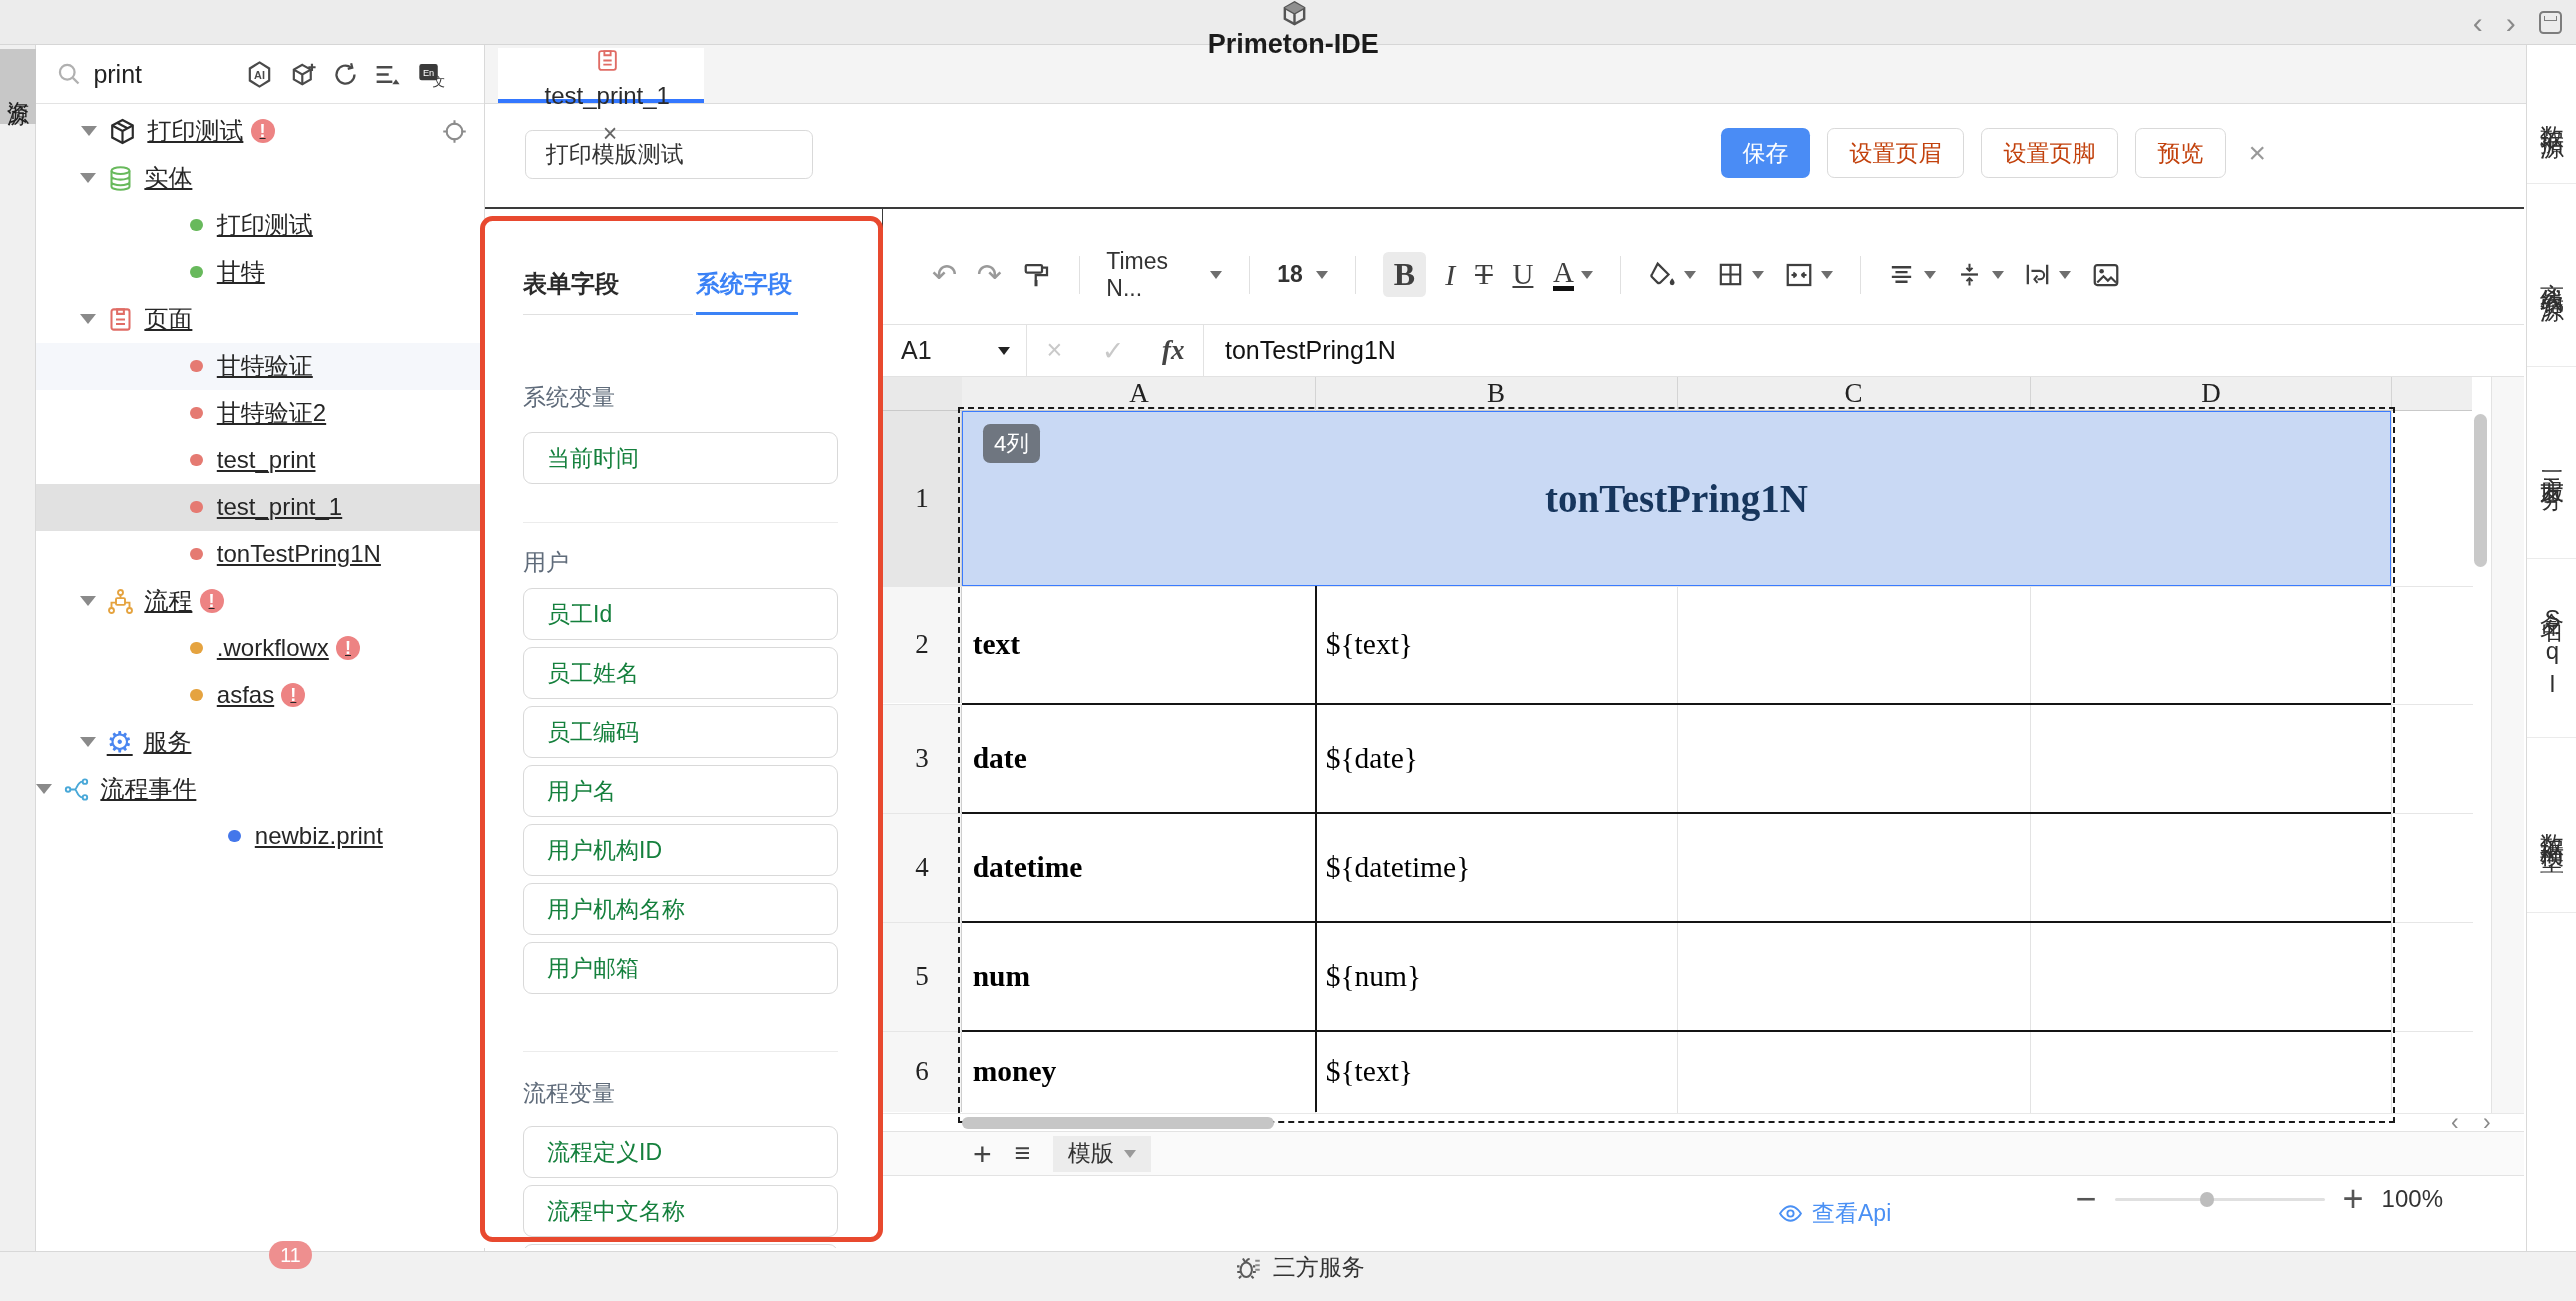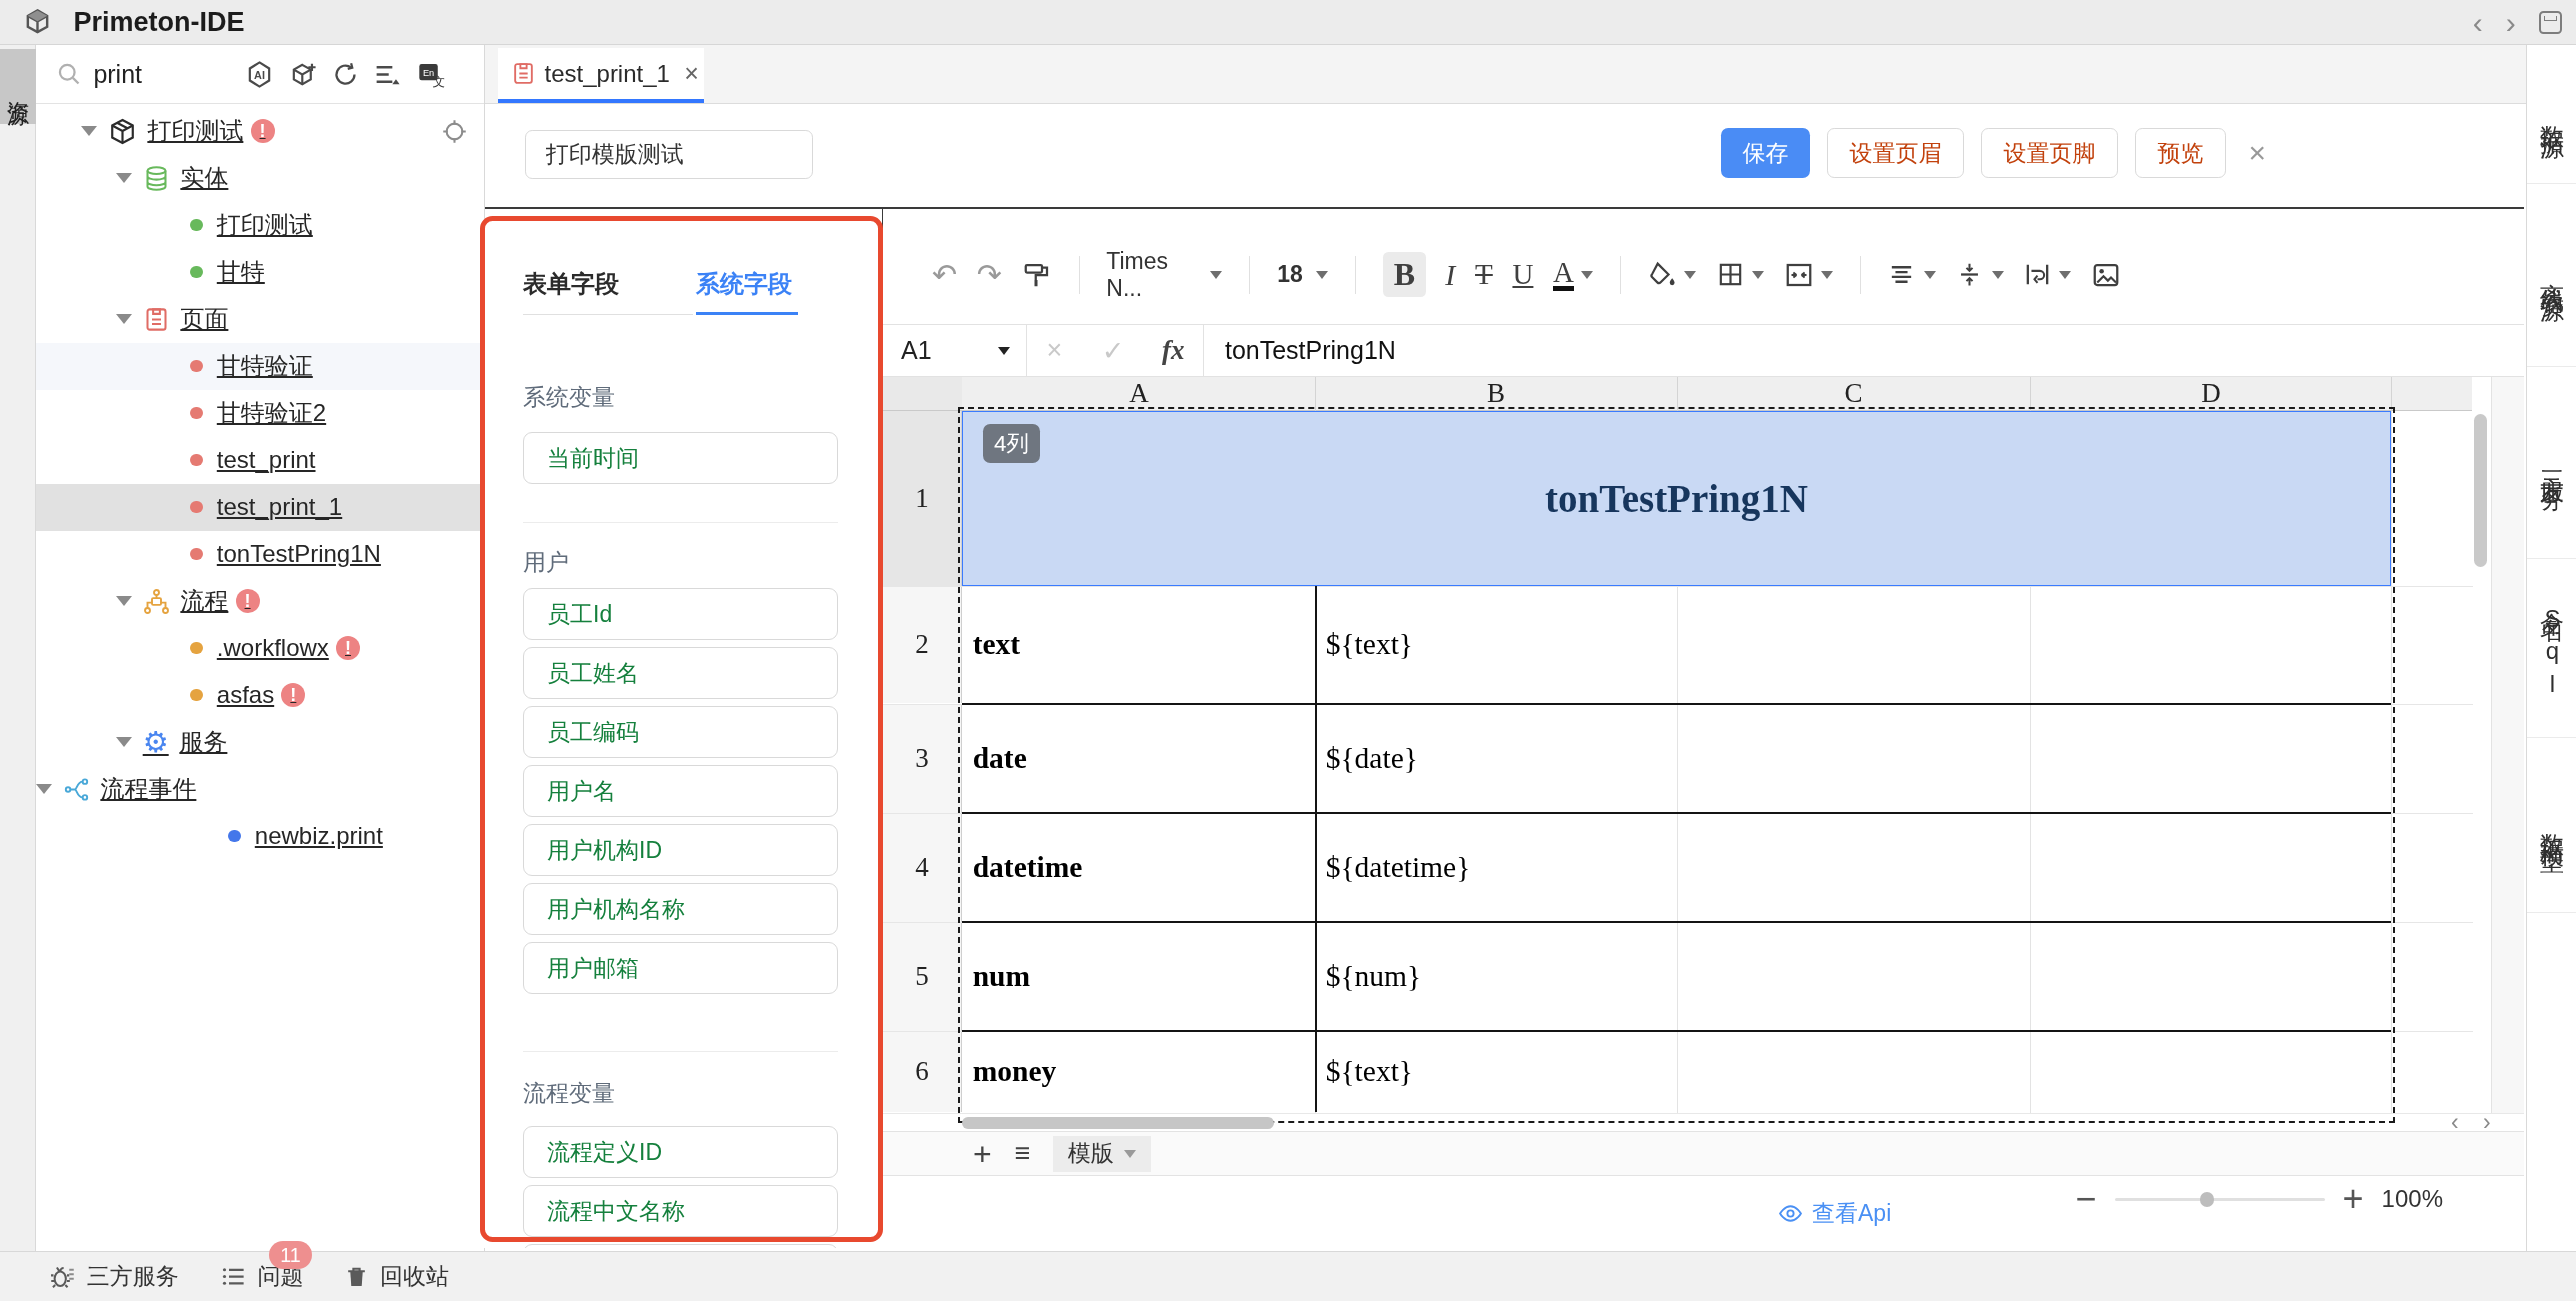--- a/index.html
+++ b/index.html
@@ -1,18 +1,18 @@
 <!DOCTYPE html>
 <html style="font-size:14.3px"><head>
 <meta charset="utf-8">
 <style>
   * { box-sizing: border-box; margin: 0; padding: 0; }
   html,body { width: 2576px; height: 1301px; }
   body { font-family: "Liberation Sans", sans-serif; color:#262626; background:#fff; position:relative; overflow:hidden; }
-  .abs { position:absolute; }
+  .abs { position:absolute;flex-direction:column; }
 
   
   #titlebar { left:0; top:0; width:2576px; height:45px; background:#ececec; border-bottom:0.9px solid #d6d6d6; display:flex; align-items:center; z-index:30;}
   #app-title { font-size:27px; font-weight:700; color:#1c1c1c; margin-left:10.7px; }
   .tb-right { position:absolute; right:14.3px; top:0; height:45px; display:flex; align-items:center; gap:23px; color:#8a8a8a; }
   .tb-chev { font-size:30px; line-height:45px; cursor:default; }
   .tb-square { width:23px; height:23px; border:2.2px solid #7d7d7d; border-radius:4.5px; position:relative;}
   .tb-square:after{ content:""; position:absolute; left:3.6px; top:2.7px; width:10.7px; height:4.5px; border:1.8px solid #7d7d7d; border-top:none;}
 
   
@@ -27,21 +27,21 @@
   .searchicons { margin-left:auto; display:flex; align-items:center; gap:14.3px; padding-right:70px; color:#4a4a4a;}
   .trow { height:47px; display:flex; align-items:center; font-size:24px; color:#262626; position:relative; cursor:default;text-decoration:underline;}
   .trow.hovered { background:#f5f7fb; }
   .trow.selected { background:#e1e1e1; }
   .arr { width:0;height:0;border-left:8px solid transparent;border-right:8px solid transparent;border-top:10.7px solid #8a8a8a; margin-right:10.7px; flex:none;}
   .ticon { margin-right:10.7px; flex:none; display:flex; align-items:center;}
   .dot { width:12.5px;height:12.5px;border-radius:50%; margin-right:14.3px; flex:none;}
   .dot.green{background:#68b95c}.dot.red{background:#e57a72}.dot.orange{background:#e5a33f}.dot.blue{background:#4477ea}
   .errb { width:24px;height:24px;border-radius:50%;background:#ed8383;color:#fff;font-size:18px;font-weight:700;
           display:inline-flex;align-items:center;justify-content:center;margin-left:7.2px;flex:none;}
-  .lv0{padding-left:45px}.lv1{padding-left:80px}.lv2{}.lv2d{padding-left:154px}.lv3d{padding-left:192px}
+  .lv0{padding-left:45px}.lv1{padding-left:44px}.lv2{}.lv2d{padding-left:154px}.lv3d{padding-left:192px}
   .gearglyph{font-size:29px;color:#4a86f0;line-height:29px;}
 
   
   #statusbar { left:0; top:1251px; width:2576px; height:50px; background:#f1f1f1; border-top:0.9px solid #d8d8d8;
                display:flex; align-items:center; padding-left:49px; gap:16px; z-index:70; font-size:23px; color:#333;}
   .sb-item { display:flex; align-items:center; gap:10.7px; margin-right:25px;}
   #prob-badge { left:269px; top:1241px; width:43px; height:28px; border-radius:14.3px; background:#ee8f8f; color:#fff;
                 font-size:19.7px; display:flex; align-items:center; justify-content:center; z-index:80;}
 
   

